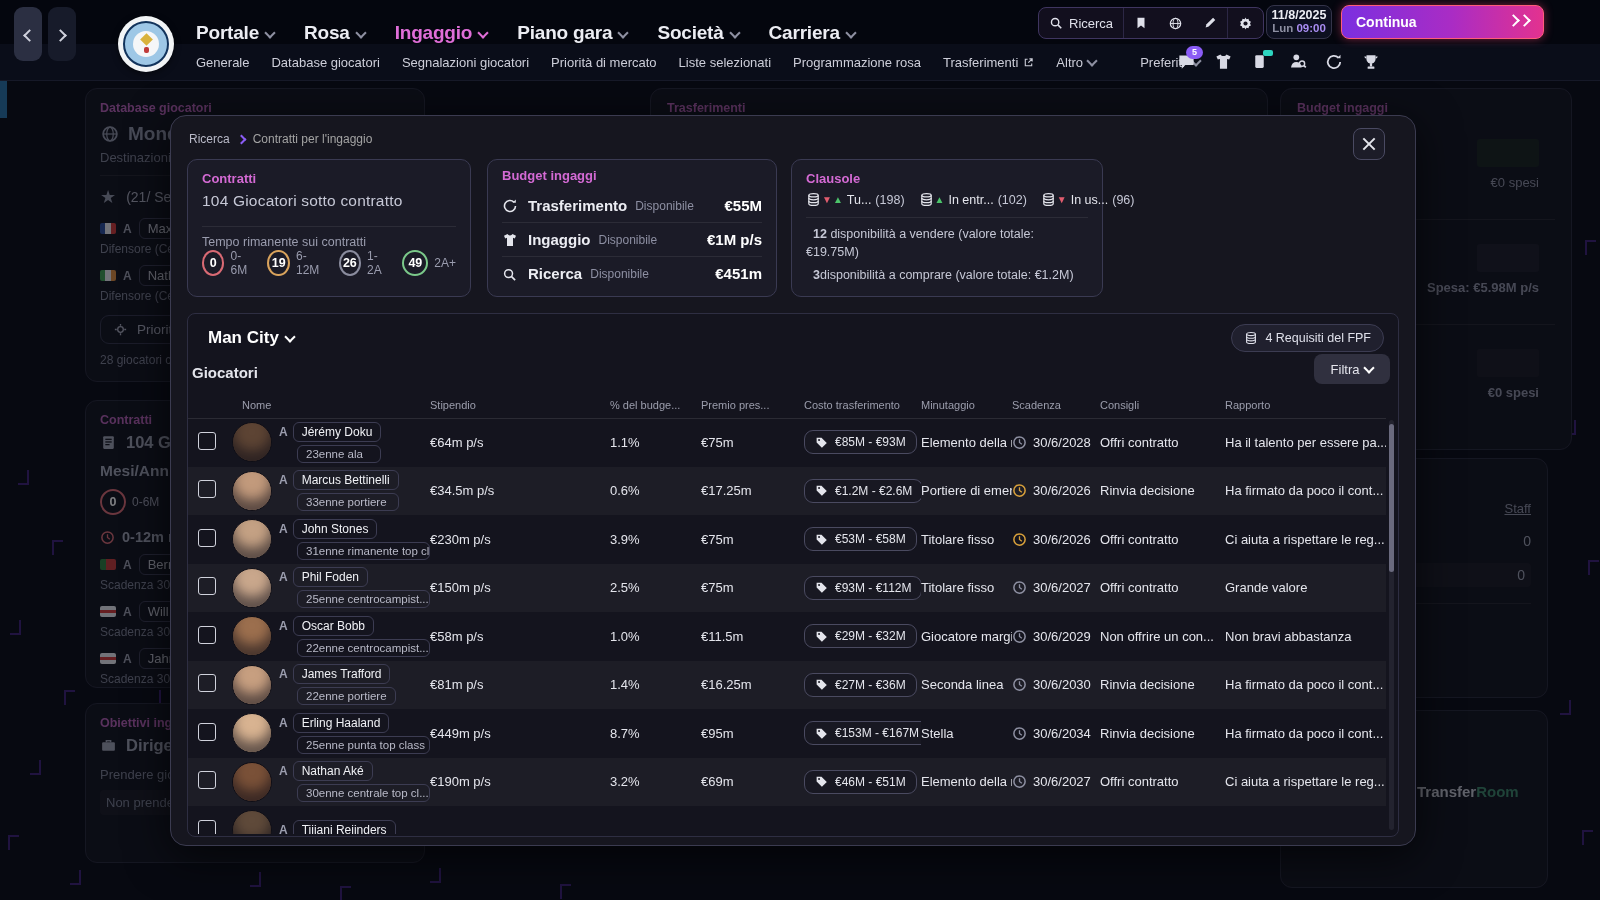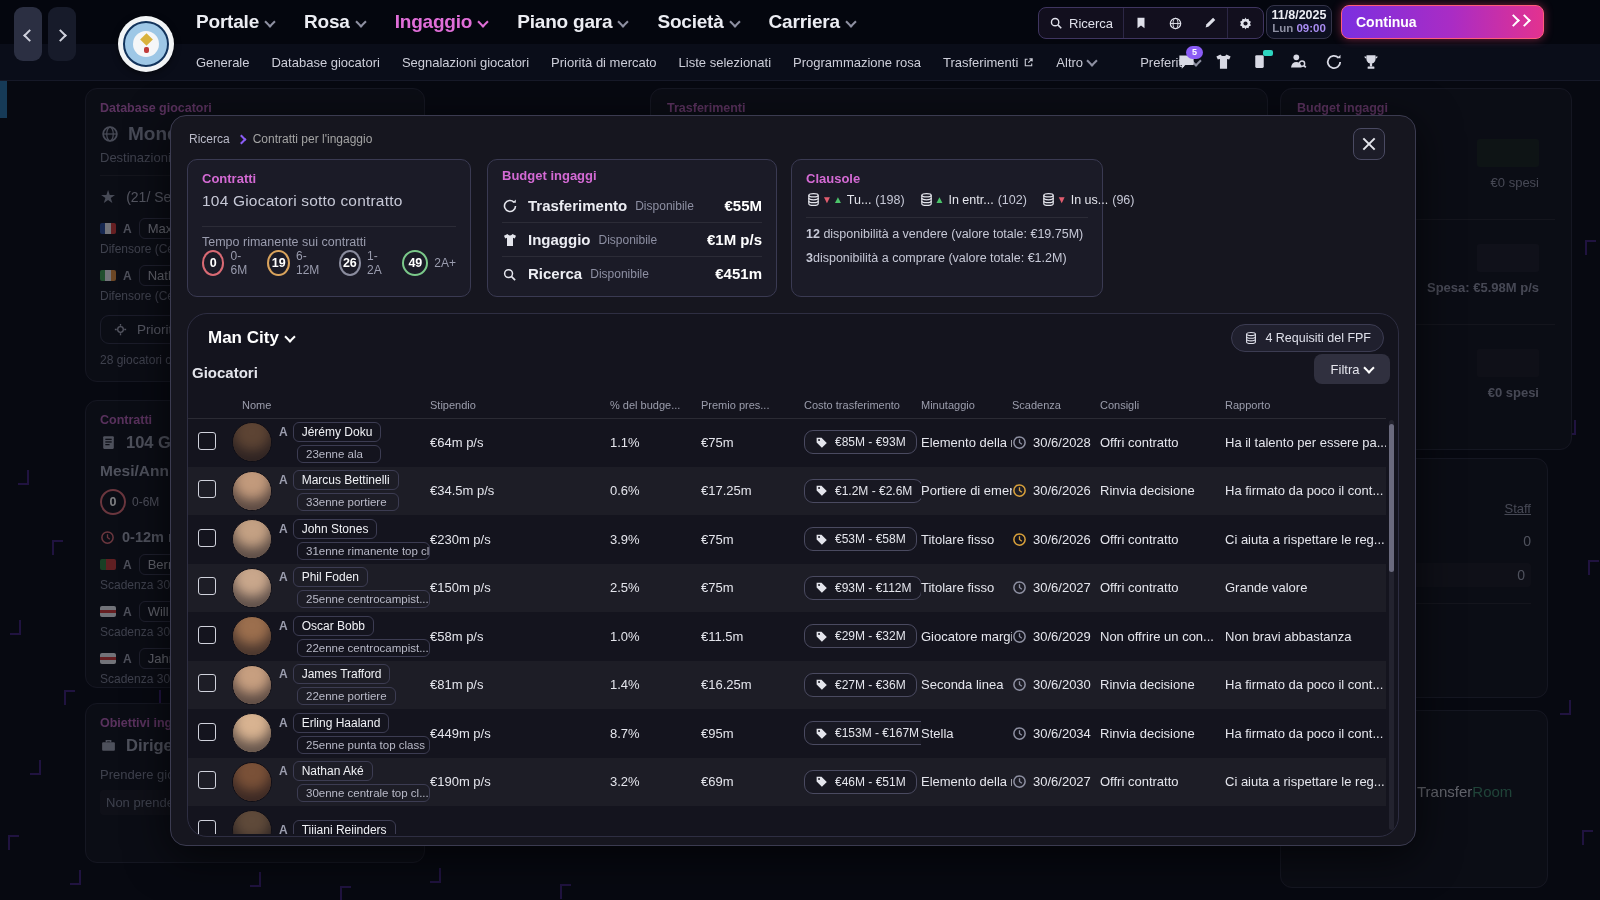--- a/index.html
+++ b/index.html
@@ -19,21 +19,21 @@
   .navbtn.back i{transform:rotate(45deg);}
   .navbtn.fwd i{transform:rotate(225deg);left:8px;}
   .edge-strip1{position:absolute;left:0;top:26px;width:7px;height:40px;background:#4d8fb5;z-index:29;}
   .edge-strip2{position:absolute;left:0;top:66px;width:7px;height:52px;background:#163a57;z-index:29;}
   #crest{position:absolute;left:118px;top:16px;width:56px;height:56px;border-radius:50%;background:#f2f4f6;z-index:32;
          box-shadow:0 2px 6px rgba(0,0,0,.5);}
   #crest .inner{position:absolute;left:5px;top:5px;width:46px;height:46px;border-radius:50%;background:#9ec7e6;border:2px solid #12335c;box-sizing:border-box;}
   #crest .core{position:absolute;left:15px;top:15px;width:26px;height:26px;border-radius:50%;background:#f5f6f8;}
   #crest .gold{position:absolute;left:24px;top:19px;width:9px;height:9px;background:#d9b23c;transform:rotate(45deg);}
   #crest .red{position:absolute;left:26px;top:31px;width:5px;height:6px;background:#c03a3a;border-radius:2px;}
-  #mainnav{position:absolute;left:196px;top:0;height:44px;display:flex;align-items:center;gap:30px;z-index:31;}
+  #mainnav{position:absolute;left:196px;top:0;height:44px;display:flex;align-items:flex-end;gap:30px;z-index:31;}
   .nav-item{font-size:19px;font-weight:bold;color:#ecedf3;letter-spacing:-.2px;cursor:pointer;white-space:nowrap;}
   .nav-item.active .nav-label{color:#e06ed8;}
   .nav-item.active .chev{border-color:#e06ed8;}
   #searchgroup{position:absolute;left:1038px;top:7px;height:30px;display:flex;align-items:stretch;z-index:31;
                border:1px solid #3f3560;border-radius:8px;background:#120f1e;overflow:hidden;}
   #searchgroup .seg{display:flex;align-items:center;padding:0 10px;color:#dfe0ea;font-size:13px;gap:6px;cursor:pointer;}
   #searchgroup .seg + .seg{border-left:1px solid #2c2745;}
   #searchgroup .seg.noline{border-left:none;}
   #datebox{position:absolute;left:1266px;top:5px;width:66px;height:34px;border:1px solid #34344a;border-radius:8px;
            background:#0d1020;z-index:31;text-align:center;padding-top:2px;box-sizing:border-box;cursor:pointer;}
@@ -109,24 +109,24 @@
   .chip .cnt{color:#c6c8d6;}
   .chip .up,.chip .down{display:none;font-size:10px;font-weight:bold;margin-left:-3px;}
   .chip .up{color:#4cc46a;}
   .chip .down{color:#e05c6e;}
   .chip.up .up{display:inline;}
   .chip.down .down{display:inline;}
   .chip.both .up,.chip.both .down{display:inline;}
   #card-clausole .divline{margin:10px 0 8px;}
   #card-clausole .cline{font-size:12.5px;color:#c6c8d6;line-height:1.4;}
   #card-clausole .cline b{color:#eceдf3;}
-  #card-clausole .cline b{color:#eceдf3;}
+  #card-clausole .cline b{color:#eceдf3;margin-left:7px;}
   
   #table-card{position:absolute;left:16px;right:16px;top:197px;bottom:8px;background:#14141e;border:1px solid #2e2e42;
-              border-radius:20px;box-sizing:border-box;}
+              border-radius:8px;box-sizing:border-box;}
   #team-row{position:absolute;left:20px;top:14px;font-size:17px;font-weight:bold;color:#fff;cursor:pointer;}
   #team-row .chev{border-color:#fff;}
   #fpf-pill{position:absolute;right:14px;top:10px;height:26px;border:1px solid #3c3c52;border-radius:14px;background:#20202e;
             display:flex;align-items:center;gap:7px;padding:0 12px;font-size:12.5px;color:#dfe0ea;cursor:pointer;}
   #giocatori-label{position:absolute;left:4px;top:50px;font-size:15px;font-weight:bold;color:#eceдf3;}
   #giocatori-label{color:#eceдf3;}
   #filtra-btn{position:absolute;right:8px;top:40px;width:76px;height:30px;background:#30303f;border-radius:8px;cursor:pointer;
               display:flex;align-items:center;justify-content:center;gap:6px;font-size:13px;color:#eceдf3;}
   #filtra-btn .chev{border-color:#fff;margin-left:0;}
   .grid{display:grid;grid-template-columns:44px 198px 180px 91px 103px 117px 91px 88px 125px 1fr;align-items:center;}
@@ -186,21 +186,21 @@
   #p-bg .cap{position:absolute;right:16px;top:60px;font-size:13px;color:#8d8fa2;}
   #p-bg .cap.wide{right:16px;}
   #p-staff{left:1280px;top:458px;width:268px;height:240px;padding:14px 16px;}
   #p-staff .hd{display:flex;justify-content:space-between;margin-top:28px;font-weight:bold;}
   #p-staff .hd .h1{font-size:15px;color:#9ea1b2;}
   #p-staff .hd .h2{font-size:13px;color:#8d8fa2;font-weight:normal;text-decoration:underline;}
   #p-staff .srow{display:flex;justify-content:space-between;align-items:center;margin-top:12px;font-size:14px;color:#9ea1b2;}
   #p-staff .srow.alt{background:rgba(255,255,255,.03);padding:4px 6px;border-radius:4px;}
   #p-staff .sep{height:1px;background:rgba(255,255,255,.08);margin-top:16px;}
   #p-tra{left:1280px;top:710px;width:268px;height:178px;padding:14px 16px;}
-  #p-tra .brand{position:absolute;left:136px;top:72px;font-size:15px;font-weight:normal;}
+  #p-tra .brand{position:absolute;left:136px;top:72px;font-size:15px;font-weight:bold;}
   #p-tra .by{position:absolute;left:100px;top:76px;font-size:9px;letter-spacing:1px;color:#8d8fa2;}
   #p-tra .b1{color:#c3c5cf;}
   #p-tra .b2{color:#3c8468;}
 </style>
 </head>
 <body>
 
 <div id="stage">
 
   <div class="deco">

